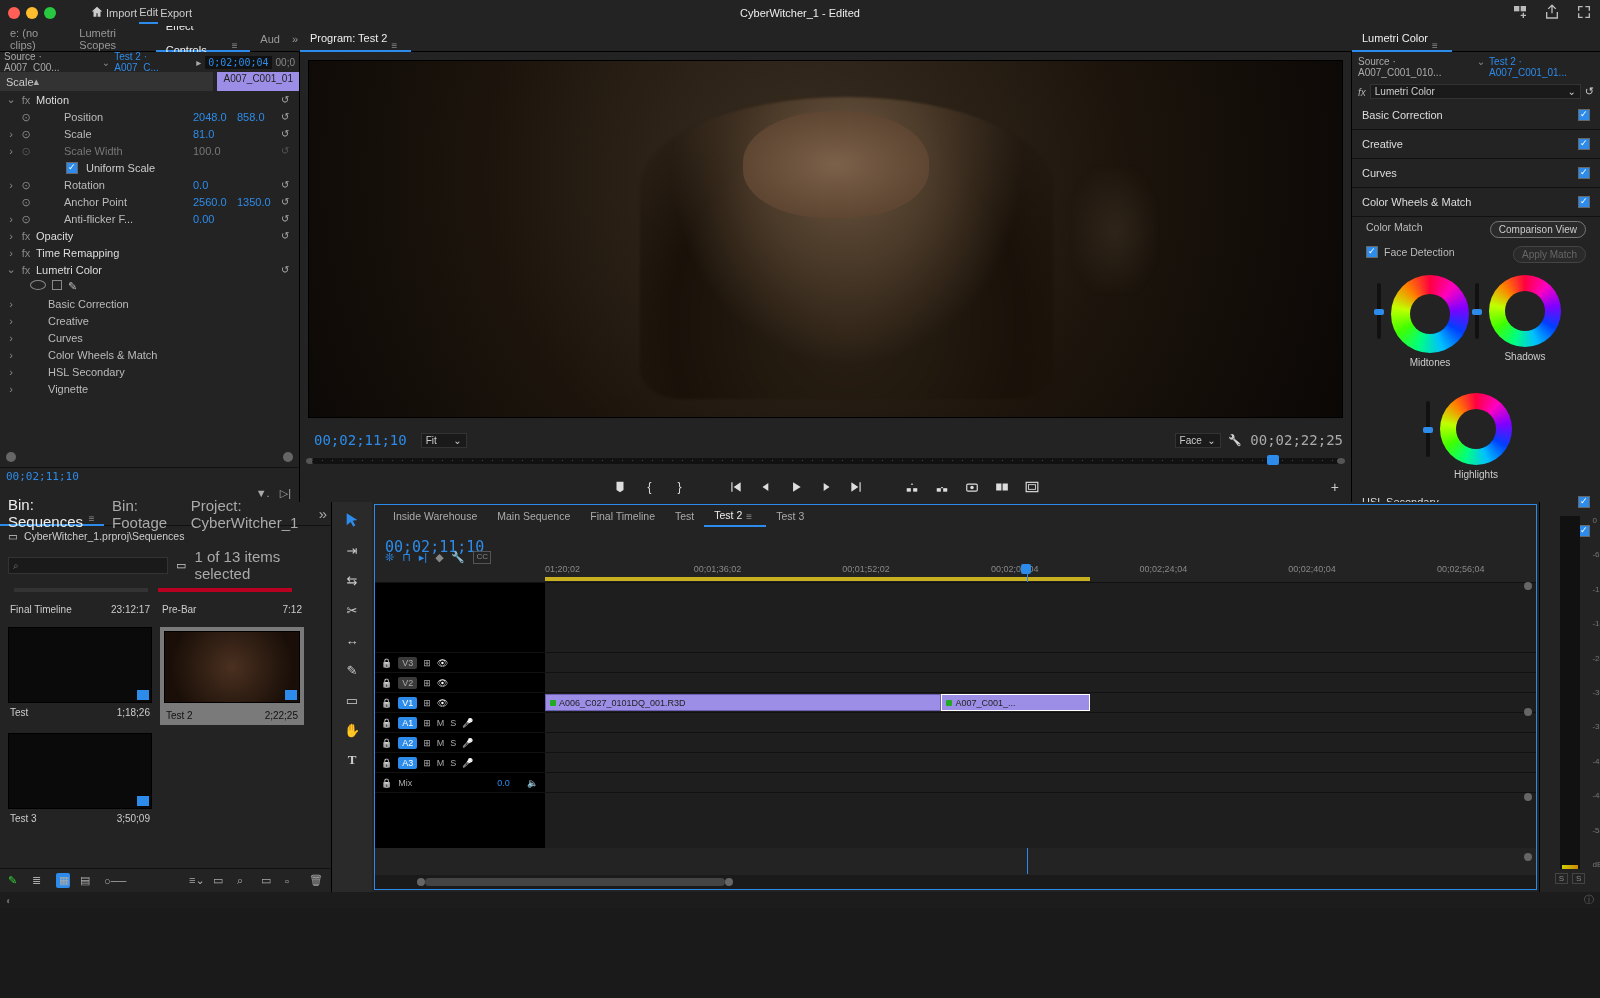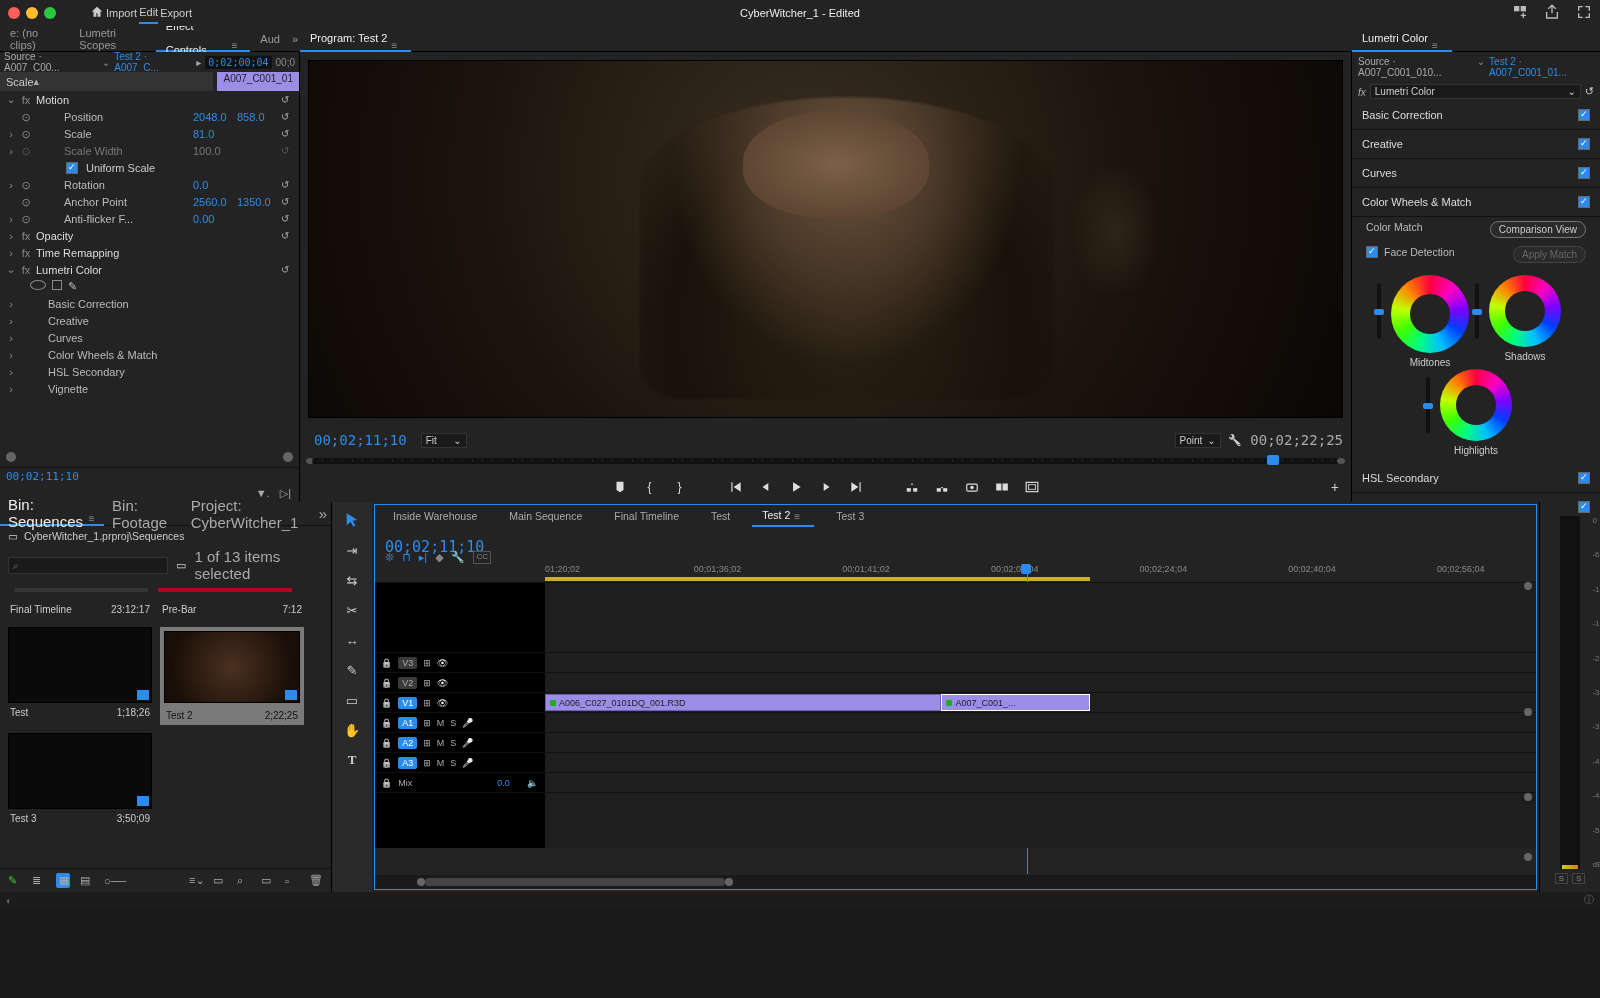--- a/index.html
+++ b/index.html
@@ -80,21 +80,21 @@
 .lum-src { font-size: 10px; color: #aaa; padding: 4px 6px; display: flex; gap: 4px; }
 .lum-src .blue { color: #2d8ceb; }
 .lum-drop { display: flex; align-items: center; gap: 4px; padding: 2px 6px; }
 .lum-drop .fx::before { content: "fx"; font-style: italic; color: #aaa; font-size: 10px; }
 .lum-drop .sel-box { flex: 1; }
 .lum-section { padding: 8px 10px; border-bottom: 1px solid #111; display: flex; align-items: center; }
 .lum-section .label { flex: 1; color: #ddd; }
 .lum-sub { padding: 4px 14px; color: #bbb; font-size: 10.5px; display: flex; align-items: flex-start; gap: 6px; }
 .pill-btn { border: 1px solid #777; border-radius: 12px; padding: 2px 8px; font-size: 10px; color: #ccc; background: #2a2a2a; }
 .pill-btn.disabled { color: #666; border-color: #444; }
-.wheels { display: flex; flex-wrap: wrap; justify-content: center; gap: 1px 20px; padding: 8px; }
+.wheels { display: flex; flex-wrap: wrap; justify-content: center; gap: 25px 20px; padding: 8px; }
 .wheel { display: flex; flex-direction: column; align-items: center; gap: 4px; }
 .wheel .ring { width: 72px; height: 72px; border-radius: 50%; background: conic-gradient(from 0deg, #ff0040,#ff00c0,#8000ff,#0040ff,#00c0ff,#00ff80,#40ff00,#c0ff00,#ff8000,#ff0040); display: flex; align-items: center; justify-content: center; position: relative; }
 .wheel .ring::after { content: ""; width: 40px; height: 40px; border-radius: 50%; background: #232323; }
 .wheel .slider { position: absolute; left: -14px; top: 8px; width: 4px; height: 56px; background: #111; border-radius: 2px; }
 .wheel .slider::after { content: ""; position: absolute; left: -3px; top: 26px; width: 10px; height: 6px; background: #2d8ceb; border-radius: 2px; }
 .wheel .cap { font-size: 10px; color: #ccc; }
 .wheel.big .ring { width: 78px; height: 78px; }
 
 
 .row2 { display: flex; height: 390px; }
@@ -126,21 +126,21 @@
 .proj-footer .pencil { color: #3c3; }
 .proj-footer .icon-view-active { background: #2d8ceb; padding: 1px 3px; border-radius: 2px; }
 
 .col-timeline { flex: 1; background: #232323; border-right: 1px solid #000; display: flex; }
 .tl-tools { width: 40px; background: #2a2a2a; display: flex; flex-direction: column; align-items: center; gap: 10px; padding-top: 8px; }
 .tl-tools .tool { width: 20px; height: 20px; display: flex; align-items: center; justify-content: center; font-size: 13px; color: #ccc; }
 .tl-tools .tool.active { color: #2d8ceb; }
 .tl-tools .tool svg { width: 16px; height: 16px; fill: #ccc; }
 .tl-tools .tool.active svg { fill: #2d8ceb; }
 .tl-main { flex: 1; display: flex; flex-direction: column; border: 1px solid #2d8ceb; margin: 2px; }
-.tl-tabs { height: 22px; display: flex; align-items: center; gap: 12px; padding: 0 8px; font-size: 10.5px; }
+.tl-tabs { height: 22px; display: flex; align-items: center; gap: 0; padding: 0 8px; font-size: 10.5px; }
 .tl-tab { padding: 0 10px; color: #aaa; height: 22px; display: flex; align-items: center; gap: 4px; }
 .tl-tab.sel { color: #eee; border-bottom: 2px solid #2d8ceb; }
 .tl-header { height: 40px; display: flex; align-items: center; gap: 10px; padding: 0 10px; }
 .tl-tc { color: #2d8ceb; font-family: monospace; font-size: 15px; font-weight: 500; }
 .tl-opts { display: flex; gap: 8px; color: #888; font-size: 11px; }
 .tl-opts .on { color: #2d8ceb; }
 .tl-ruler { height: 18px; position: relative; margin-left: 170px; }
 .tl-ruler .tick { position: absolute; top: 0; font-size: 9px; color: #888; }
 .tl-ruler .inout { position: absolute; top: 13px; height: 4px; background: #c8b020; }
 .tl-ruler .playhead { position: absolute; top: 0; width: 10px; height: 10px; background: #2d8ceb; border-radius: 2px; }
@@ -389,21 +389,21 @@
       <div class="viewer-face"></div>
     </div>
     <div class="viewer-bar">
       <span class="tc-blue">00;02;11;10</span>
       <span class="sel-box" style="width:46px;display:flex;gap:4px;">
           <span>Fit</span>
           <span style="margin-left:auto;">⌄</span>
         </span>
       <span style="flex:1;"></span>
       <span class="sel-box" style="width:46px;display:flex;gap:4px;">
-          <span>Point</span>
+          <span>Face</span>
           <span style="margin-left:auto;">⌄</span>
         </span>
       <span class="wrench"></span>
       <span style="font-family:monospace;font-size:14px;">00;02;22;25</span>
     </div>
     <div class="scrub">
       <div class="scrub-end" style="left:6px;"></div>
       <div class="scrub-track"></div>
       <div class="scrub-handle" style="left:92%;"></div>
       <div class="scrub-end" style="right:6px;"></div>
@@ -680,21 +680,21 @@
           <span class="on">⊓</span>
           <span class="on">▸|</span>
           <span>◆</span>
           <span>🔧</span>
           <span style="border:1px solid #555;padding:0 2px;font-size:8px;">CC</span>
         </div>
       </div>
       <div class="tl-ruler">
         <span class="tick" style="left:0%;">01;20;02</span>
         <span class="tick" style="left:15%;">00;01;36;02</span>
-        <span class="tick" style="left:30%;">00;01;41;02</span>
+        <span class="tick" style="left:30%;">00;01;52;02</span>
         <span class="tick" style="left:45%;">00;02;08;04</span>
         <span class="tick" style="left:60%;">00;02;24;04</span>
         <span class="tick" style="left:75%;">00;02;40;04</span>
         <span class="tick" style="left:90%;">00;02;56;04</span>
         <div class="inout" style="left:0%;width:55%;"></div>
         <div class="playhead" style="left:48%;"></div>
         <div class="playline" style="left:48.6%;"></div>
       </div>
       <div class="tl-tracks">
         <div style="height:70px;border-top:1px solid #111;display:flex;">

